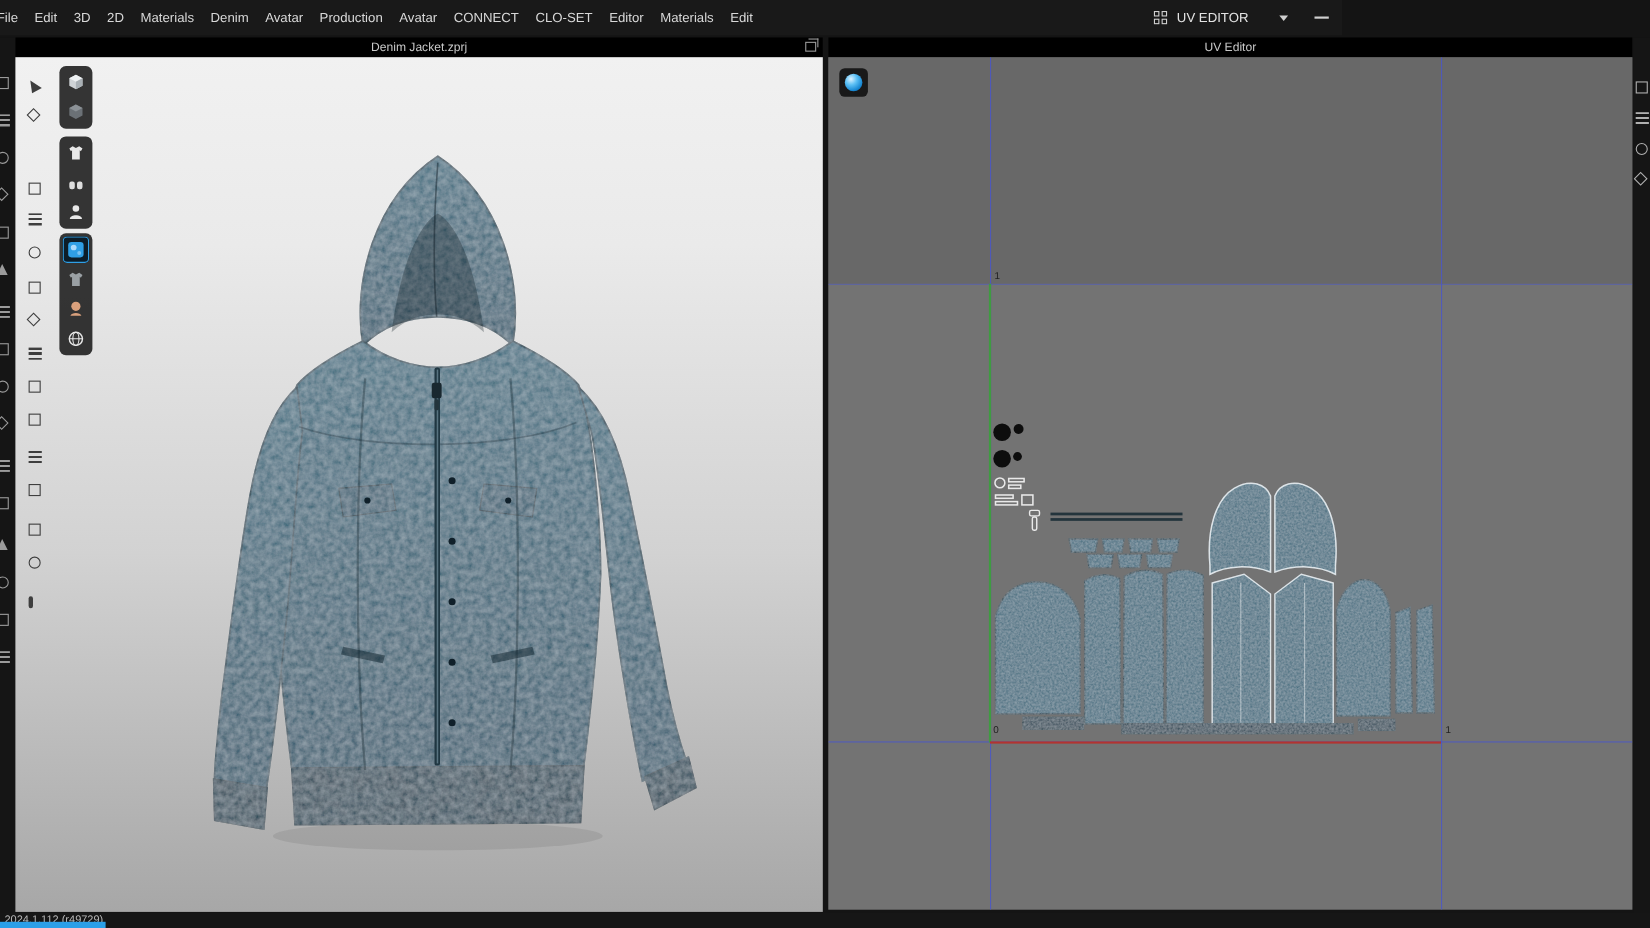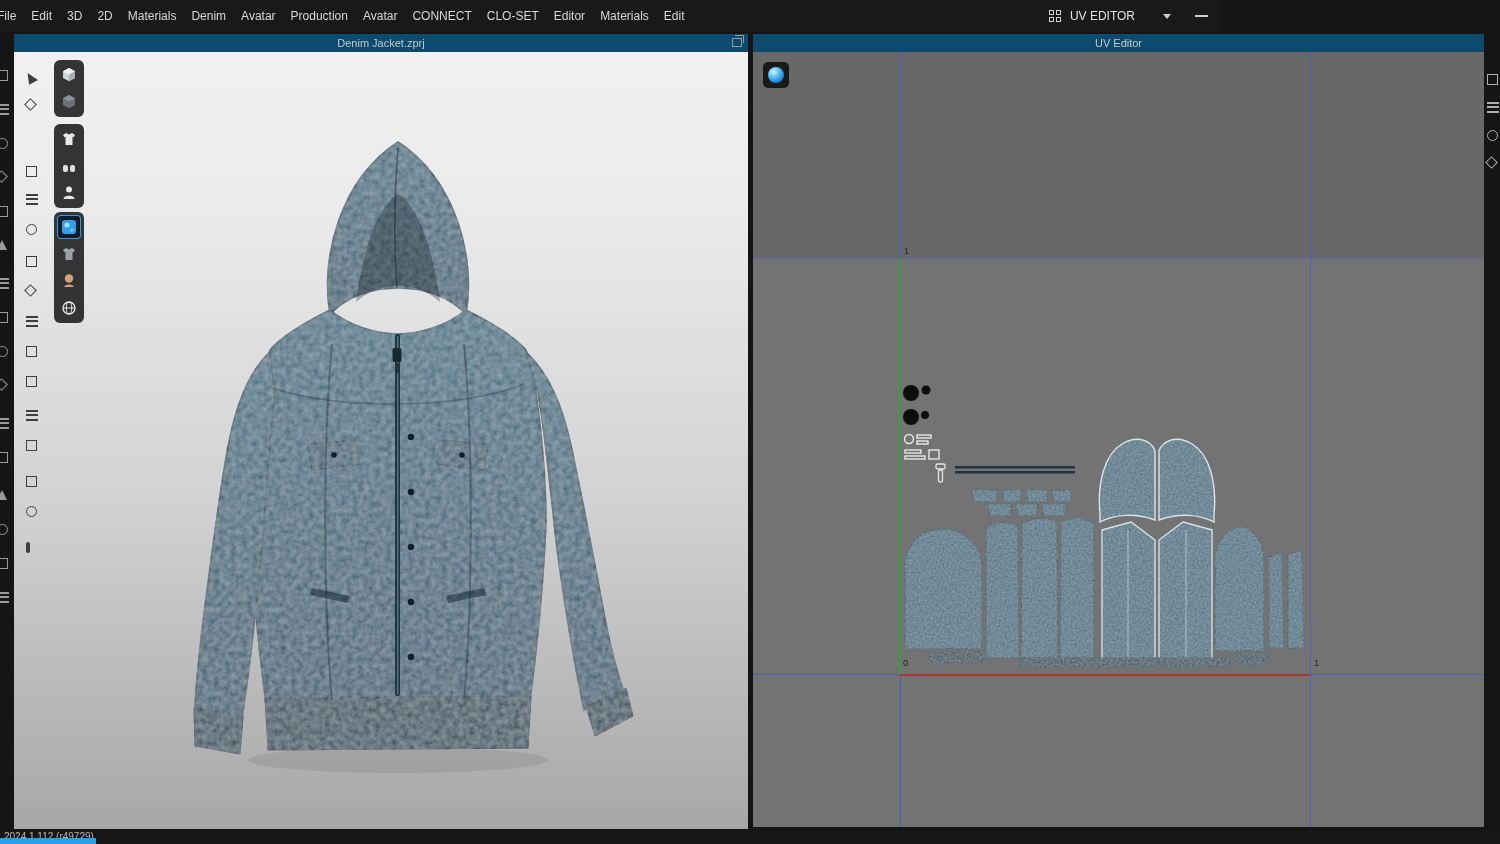--- a/index.html
+++ b/index.html
@@ -33,21 +33,21 @@
     border-bottom:10px solid currentColor}
   .sh-cur{width:0;height:0;border-left:4px solid transparent;border-right:6px solid transparent;
     border-bottom:11px solid currentColor;transform:rotate(-28deg)}
   .sh-bars{width:12px;height:11px;background:repeating-linear-gradient(0deg,currentColor 0 2px,transparent 2px 4.6px)}
   .sh-pin{width:4px;height:11px;background:currentColor;border-radius:2px}
 
   
   .panel{position:absolute;top:34px;background:#1e1e1e}
   #vp{left:14px;width:734px;height:795px}
   #uv{left:753px;width:731px;height:793px}
-  .ptitle{height:18px;background:#0c4a6e;color:#c8c8c8;font-size:11px;display:flex;
+  .ptitle{height:18px;background:#000000;color:#c8c8c8;font-size:11px;display:flex;
     align-items:center;justify-content:center;position:relative}
   .detach{position:absolute;right:6px;top:4px;width:10px;height:9px;border:1px solid #9a9a9a}
   .detach i{position:absolute;left:2px;top:-4px;width:9px;height:8px;border-top:1px solid #9a9a9a;border-right:1px solid #9a9a9a;display:block}
 
   .vpcontent{position:relative;width:734px;height:777px;overflow:hidden;
     background:linear-gradient(180deg,#f1f1f1 0%,#eaeaea 22%,#d2d2d2 58%,#a7a7a7 100%)}
   .uvcontent{position:relative;width:731px;height:775px;overflow:hidden;background:#737373}
 
   
   .ltool{position:absolute;left:12px;color:#3e3e3e}

